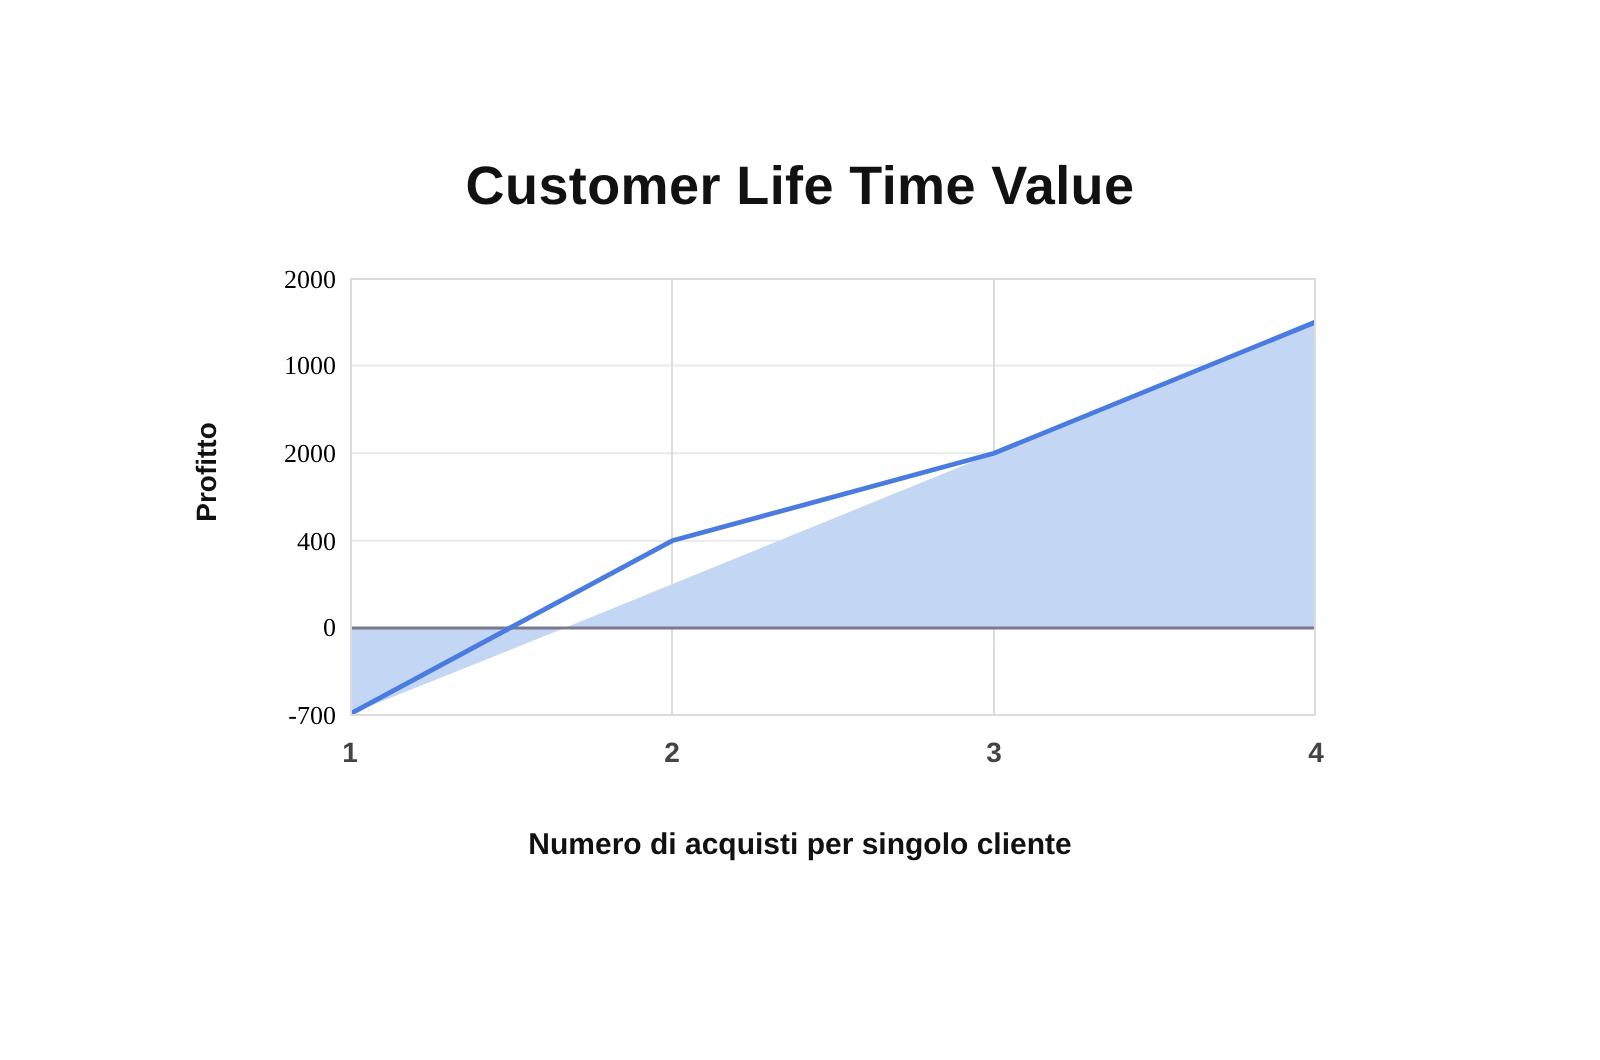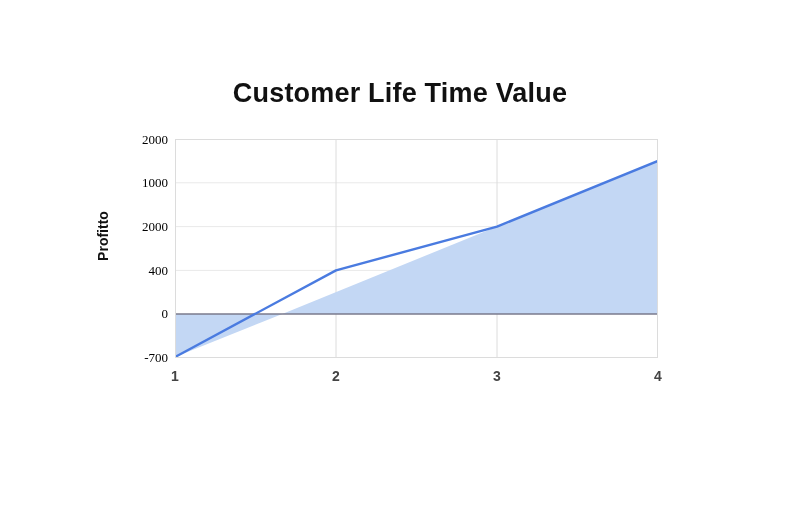--- a/index.html
+++ b/index.html
@@ -149,16 +149,17 @@
     <div class="ytick-label" style="top:350px;">-700</div>
   </div>
 
   <div id="xtick-row">
     <div class="xtick-label" style="left:155px; top:368px;">1</div>
     <div class="xtick-label" style="left:316px; top:368px;">2</div>
     <div class="xtick-label" style="left:477px; top:368px;">3</div>
     <div class="xtick-label" style="left:638px; top:368px;">4</div>
   </div>
 
+  <div id="xaxis-title">Numero di acquisti per singolo cliente</div>
 
   <div id="yaxis-title">Profitto</div>
 
 </div>
 
 </body></html>

